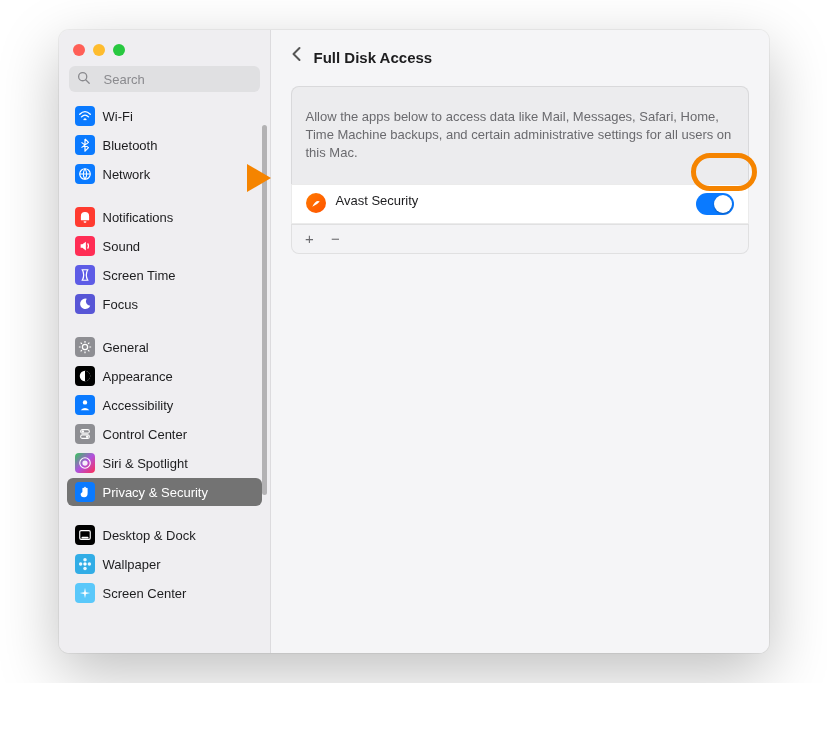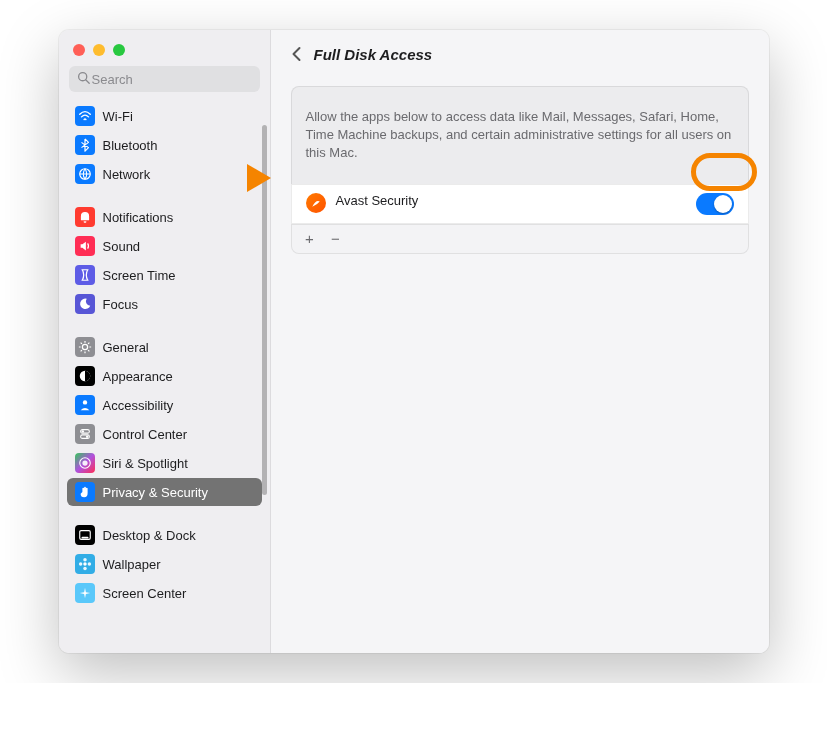--- a/index.html
+++ b/index.html
@@ -40,21 +40,21 @@
     .tl-green { background: #28c840; }
     .search-wrap {
       padding: 0 10px 10px 10px;
     }
     .search {
       display: flex;
       align-items: center;
       background: rgba(0,0,0,0.06);
       border-radius: 6px;
       padding: 4px 8px;
-      gap: 2px;
+      gap: 14px;
     }
     .search input {
       border: none;
       background: transparent;
       outline: none;
       font-size: 13px;
       width: 100%;
       color: #333;
     }
     .search input::placeholder { color: #8a8a8e; }
@@ -105,24 +105,23 @@
     }
     .main {
       flex: 1;
       background: #f5f5f7;
       display: flex;
       flex-direction: column;
       position: relative;
     }
     .main-header {
       display: flex;
-      align-items: flex-start;
+      align-items: flex-end;
       gap: 12px;
       padding: 16px 20px 12px 20px;
-      font-style: italic;
     }
     .back-chevron {
       color: #555;
       cursor: default;
     }
     .page-title {
       font-size: 15px;
       font-weight: 600;
       color: #1d1d1f;
     }

